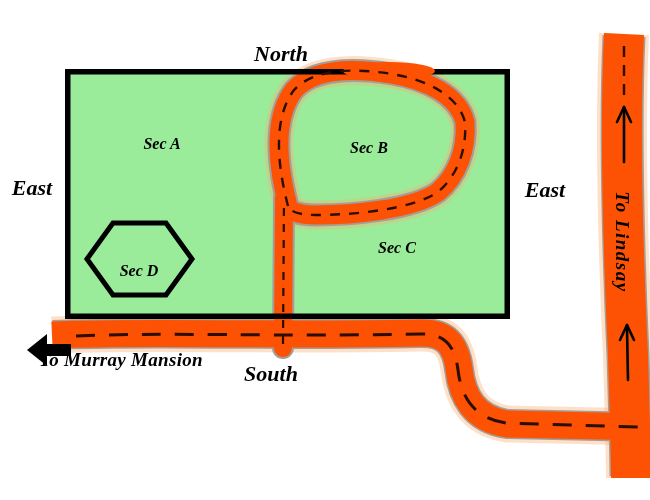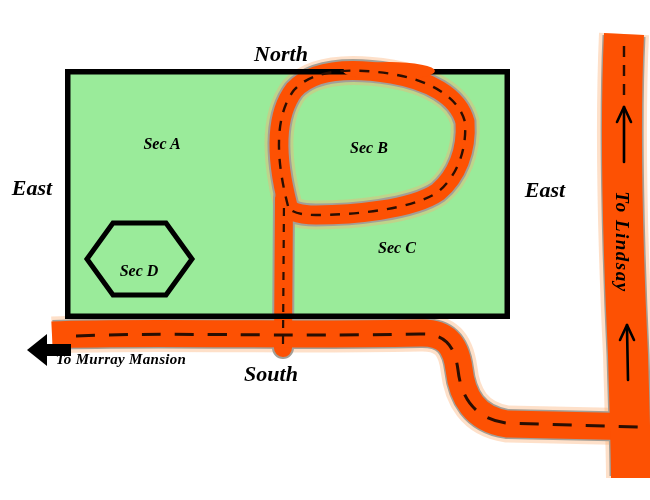--- a/index.html
+++ b/index.html
@@ -7,21 +7,21 @@
     position:relative;width:650px;height:500px;background:var(--background,#fff);
     font-family:"Liberation Serif",serif;overflow:hidden;font-style:italic;
   }
   .map-svg{position:absolute;left:0;top:0;}
   .lbl{
     position:absolute;transform:translate(-50%,-50%);
     font-weight:bold;color:var(--ink-black,#000);white-space:nowrap;line-height:1;
   }
   .dir{font-size:22px;}
   .sec{font-size:16px;}
-  .murray{font-size:15px;letter-spacing:.3px;text-align:right;}
+  .murray{font-size:19px;letter-spacing:.3px;text-align:right;}
   .lindsay{font-size:19px;letter-spacing:1.5px;transform:translate(-50%,-50%) rotate(90deg);}
   .field{fill:var(--field-green,#9aeb9a);}
   .border{fill:none;stroke:var(--ink-black,#000);stroke-width:5.5;}
   .fringe{fill:none;stroke:var(--road-fringe,#fdae72);opacity:.38;stroke-linecap:round;}
   .casing{fill:none;stroke:var(--road-casing,#a39f97);stroke-linecap:round;}
   .road{fill:none;stroke:var(--road-orange,#fd5103);stroke-linecap:round;}
   .butt{stroke-linecap:butt;}
   .dash{fill:none;stroke:var(--dash-brown,#2a0e02);}
   .arrowline{fill:none;stroke:var(--ink-black,#000);stroke-width:2.6;stroke-linecap:round;}
   .solidarrow{fill:var(--ink-black,#000);}

